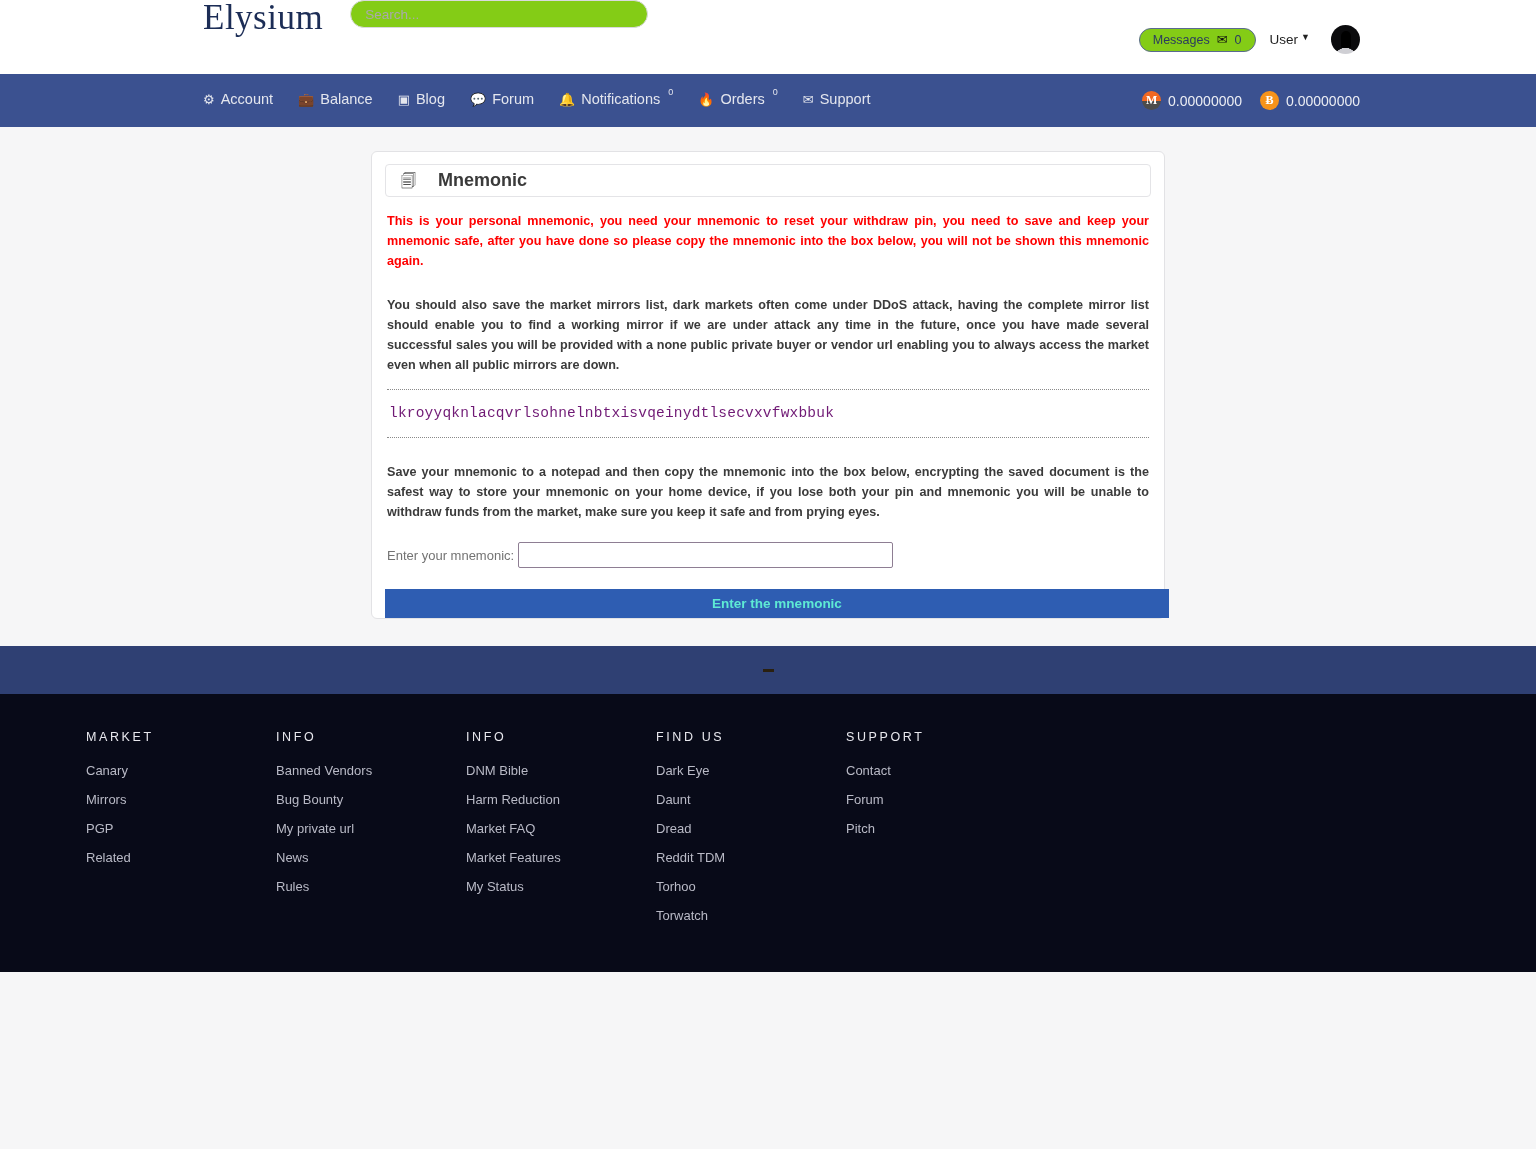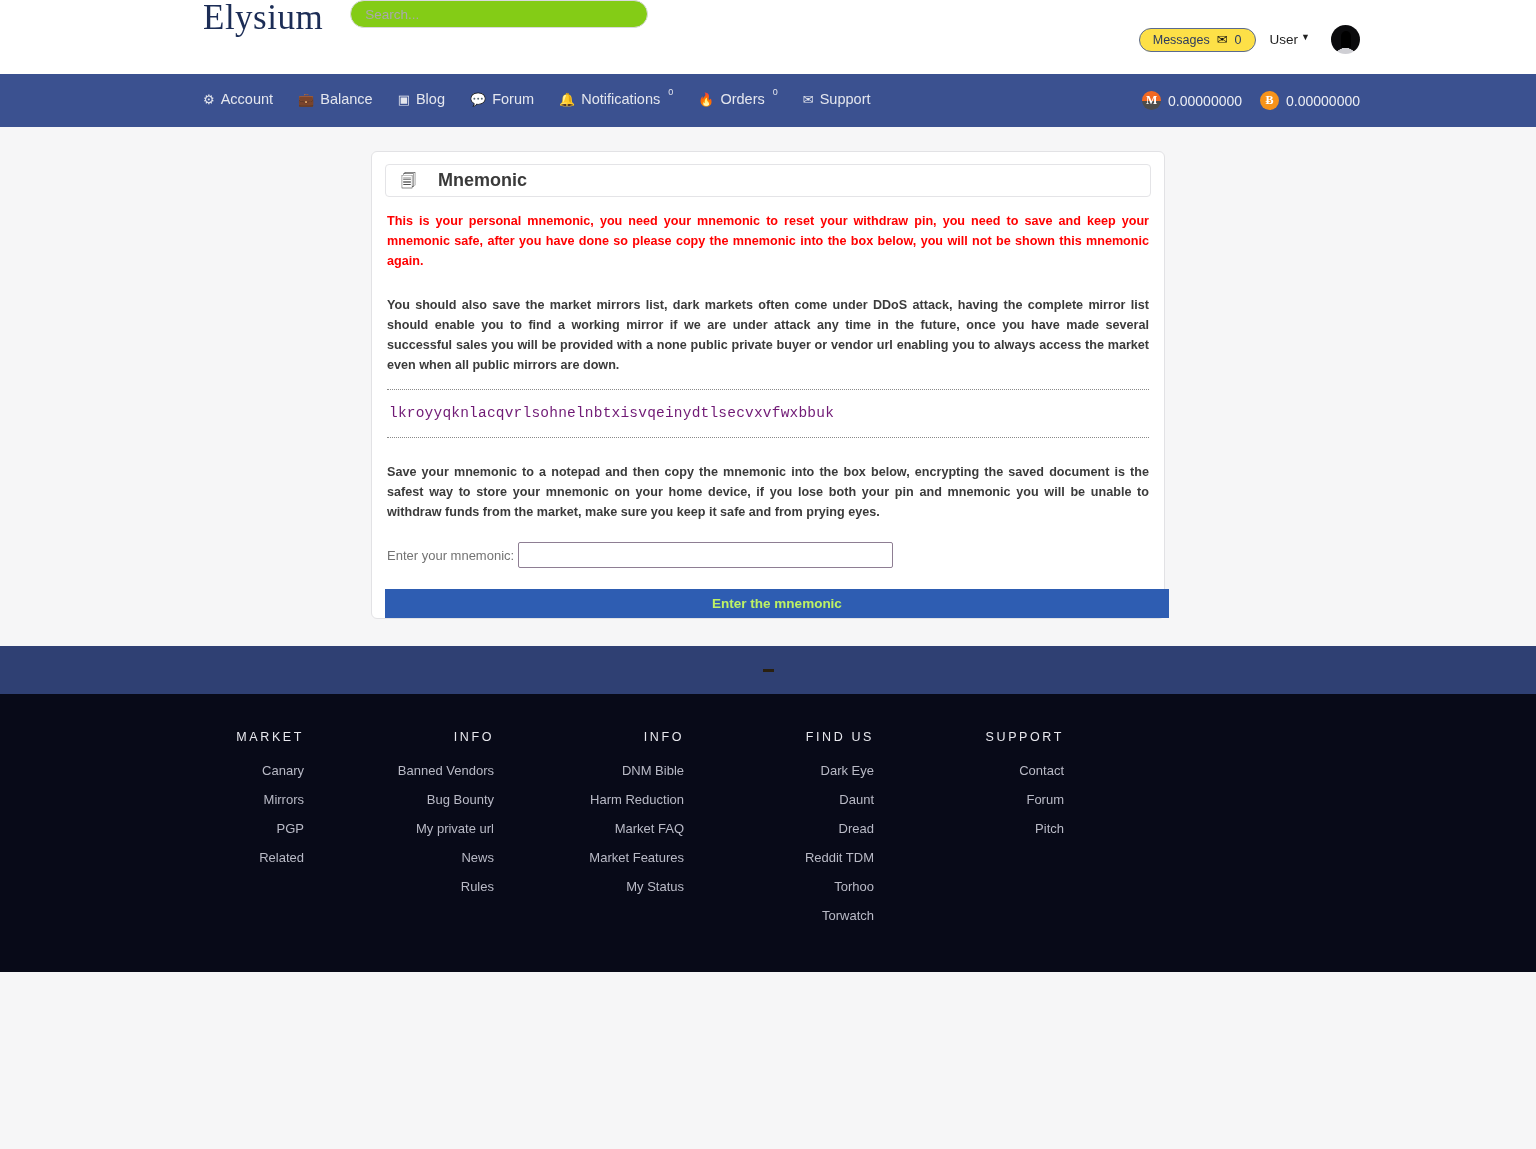--- a/index.html
+++ b/index.html
@@ -55,21 +55,21 @@
   .messages-pill {
     border: 1px solid #5a6a90;
     border-radius: 15px;
     height: 24px;
     padding: 0 13px;
     display: flex;
     align-items: center;
     gap: 7px;
     font-size: 12.5px;
     color: #2b3a60;
-    background: #fde047;
+    background: #84cc16;
     cursor: pointer;
   }
   .env-icon { font-size: 13px; line-height: 1; color: #111; }
   .user-menu {
     display: flex;
     align-items: center;
     gap: 3px;
     font-size: 13.5px;
     color: #222;
     cursor: pointer;
@@ -212,21 +212,21 @@
     padding: 0 5px;
     outline: none;
   }
   .submit-btn {
     display: block;
     width: 784px;
     margin: 21px 0 0 -2px;
     height: 29px;
     background: #2e5db2;
     border: none;
-    color: #bef264;
+    color: #5eead4;
     font-size: 13.5px;
     font-weight: bold;
     font-family: "Liberation Sans", sans-serif;
     cursor: pointer;
   }
 
   
   .band {
     height: 48px;
     background: #2f4073;
@@ -236,23 +236,22 @@
     justify-content: center;
   }
   .band-dot { width: 11px; height: 3px; background: #2a2010; }
 
   .footer {
     background: #080a18;
     height: 278px;
     padding-top: 36px;
   }
   .footer-cols {
-    margin-left: 114px;
-    display: flex;
-    text-align: right;
+    margin-left: 86px;
+    display: flex;
   }
   .fcol { width: 190px; }
   .fhead {
     color: #e8e8ee;
     font-size: 12.5px;
     letter-spacing: 2.6px;
     margin-bottom: 19px;
   }
   .flink {
     display: block;

